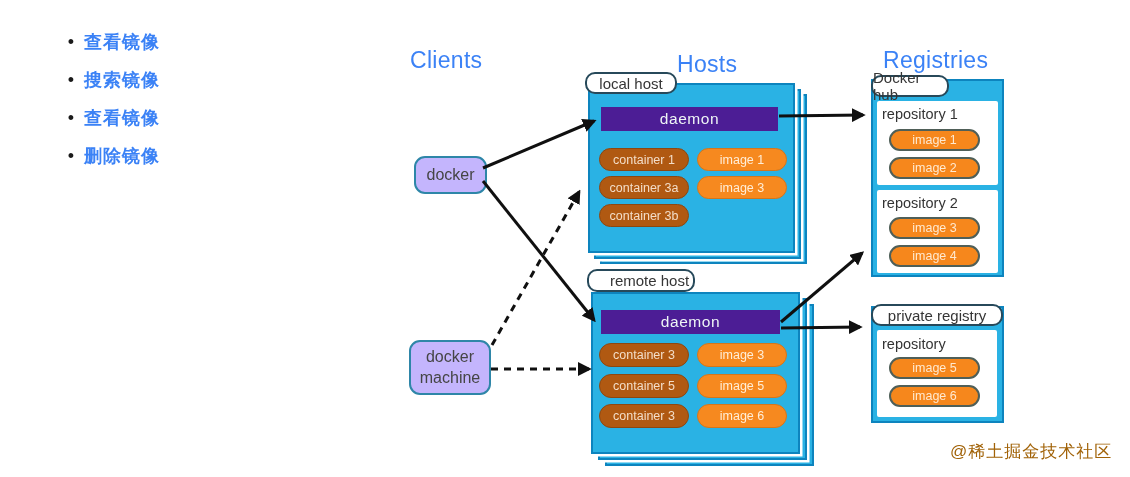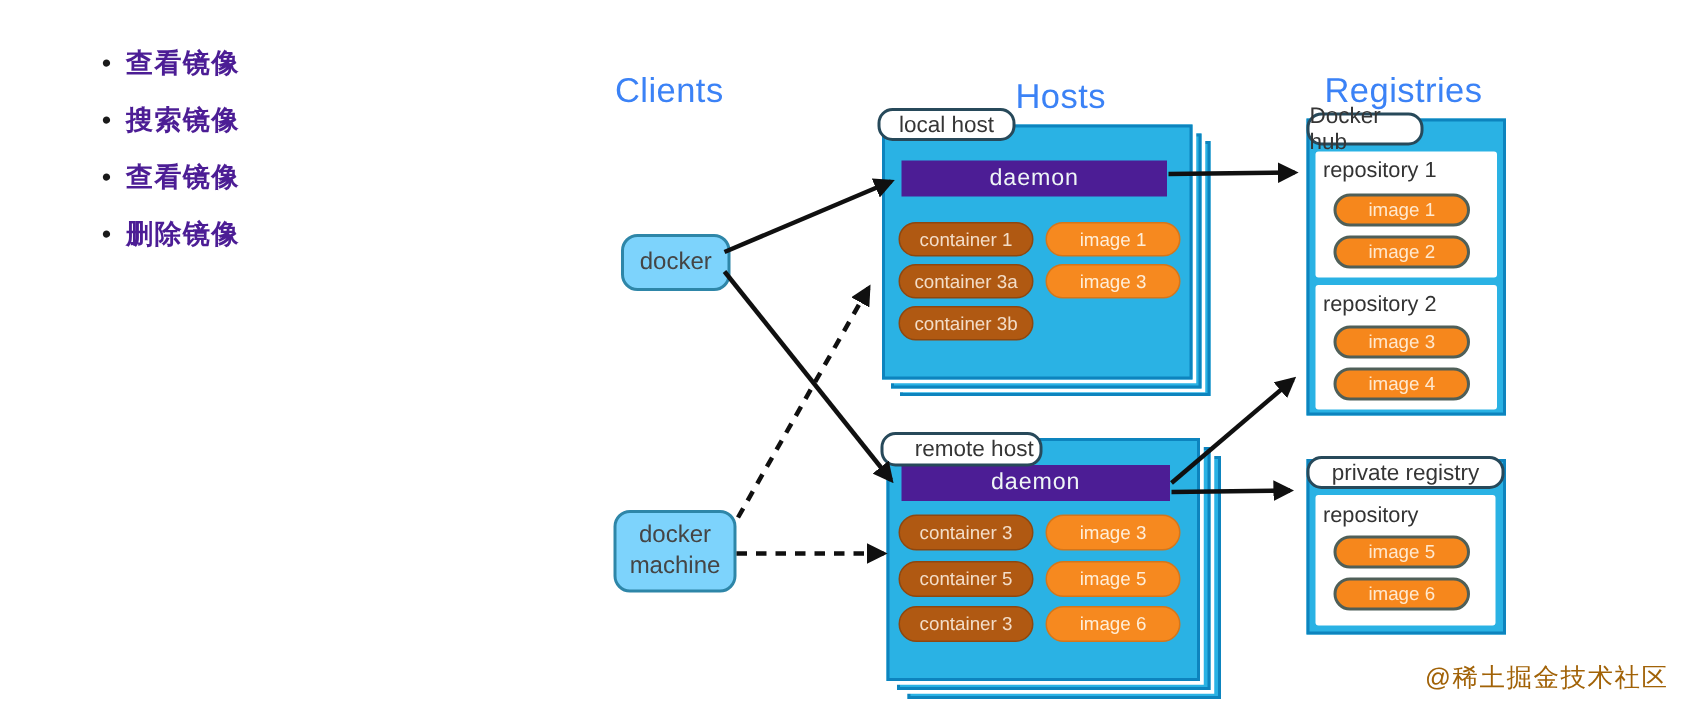--- a/index.html
+++ b/index.html
@@ -7,25 +7,25 @@
     width:1130px; height:477px; position:relative; background:#ffffff;
     font-family:"Liberation Sans", sans-serif; overflow:hidden;
   }
 
   
   .heading { position:absolute; font-size:23px; color:#3b82f6; letter-spacing:0.3px;margin-top:28px; }
 
   
   .bullet-item { position:absolute; left:58px; display:flex; align-items:center; height:24px; }
   .bullet-dot { width:26px; font-size:18px; color:#1a1a1a; text-align:center; }
-  .bullet-text { font-size:18px; font-weight:600; color:#4c1d95; letter-spacing:1px; }
+  .bullet-text { font-size:18px; font-weight:600; color:#3b82f6; letter-spacing:1px; }
 
   
   .clientbox {
-    position:absolute; background:#7dd3fc; border:2.5px solid #2e86a8; border-radius:11px;
+    position:absolute; background:#c4b5fd; border:2.5px solid #2e86a8; border-radius:11px;
     display:flex; align-items:center; justify-content:center; text-align:center;
     font-size:16px; color:#454545; white-space:pre-line; line-height:1.3; z-index:6;
   }
 
   
   .cyanbox { position:absolute; background:#2ab2e4; border:2px solid #0d84be; box-sizing:border-box; }
   .gap { box-shadow:0 0 0 2.5px #ffffff; }
 
   
   .tab {
@@ -98,21 +98,21 @@
   <div class="pill c" style="left:599px; top:176px; width:90px; height:23px;">container 3a</div>
   <div class="pill c" style="left:599px; top:204px; width:90px; height:23px;">container 3b</div>
   <div class="pill i" style="left:697px; top:148px; width:90px; height:23px;">image 1</div>
   <div class="pill i" style="left:697px; top:176px; width:90px; height:23px;">image 3</div>
 </div>
 
 <div>
   <div class="cyanbox" style="left:605px; top:304px; width:209px; height:162px; z-index:1;"></div>
   <div class="cyanbox gap" style="left:598px; top:298px; width:209px; height:162px; z-index:2;"></div>
   <div class="cyanbox gap" style="left:591px; top:292px; width:209px; height:162px; z-index:3;"></div>
-  <div class="tab" style="left:587px; top:288px; width:108px; height:23px;padding-left:17px;">remote host</div>
+  <div class="tab" style="left:587px; top:269px; width:108px; height:23px;padding-left:17px;">remote host</div>
   <div class="daemon" style="left:601px; top:310px; width:179px; height:24px;">daemon</div>
 
   <div class="pill c" style="left:599px; top:343px; width:90px; height:24px;">container 3</div>
   <div class="pill c" style="left:599px; top:374px; width:90px; height:24px;">container 5</div>
   <div class="pill c" style="left:599px; top:404px; width:90px; height:24px;">container 3</div>
   <div class="pill i" style="left:697px; top:343px; width:90px; height:24px;">image 3</div>
   <div class="pill i" style="left:697px; top:374px; width:90px; height:24px;">image 5</div>
   <div class="pill i" style="left:697px; top:404px; width:90px; height:24px;">image 6</div>
 </div>
 

